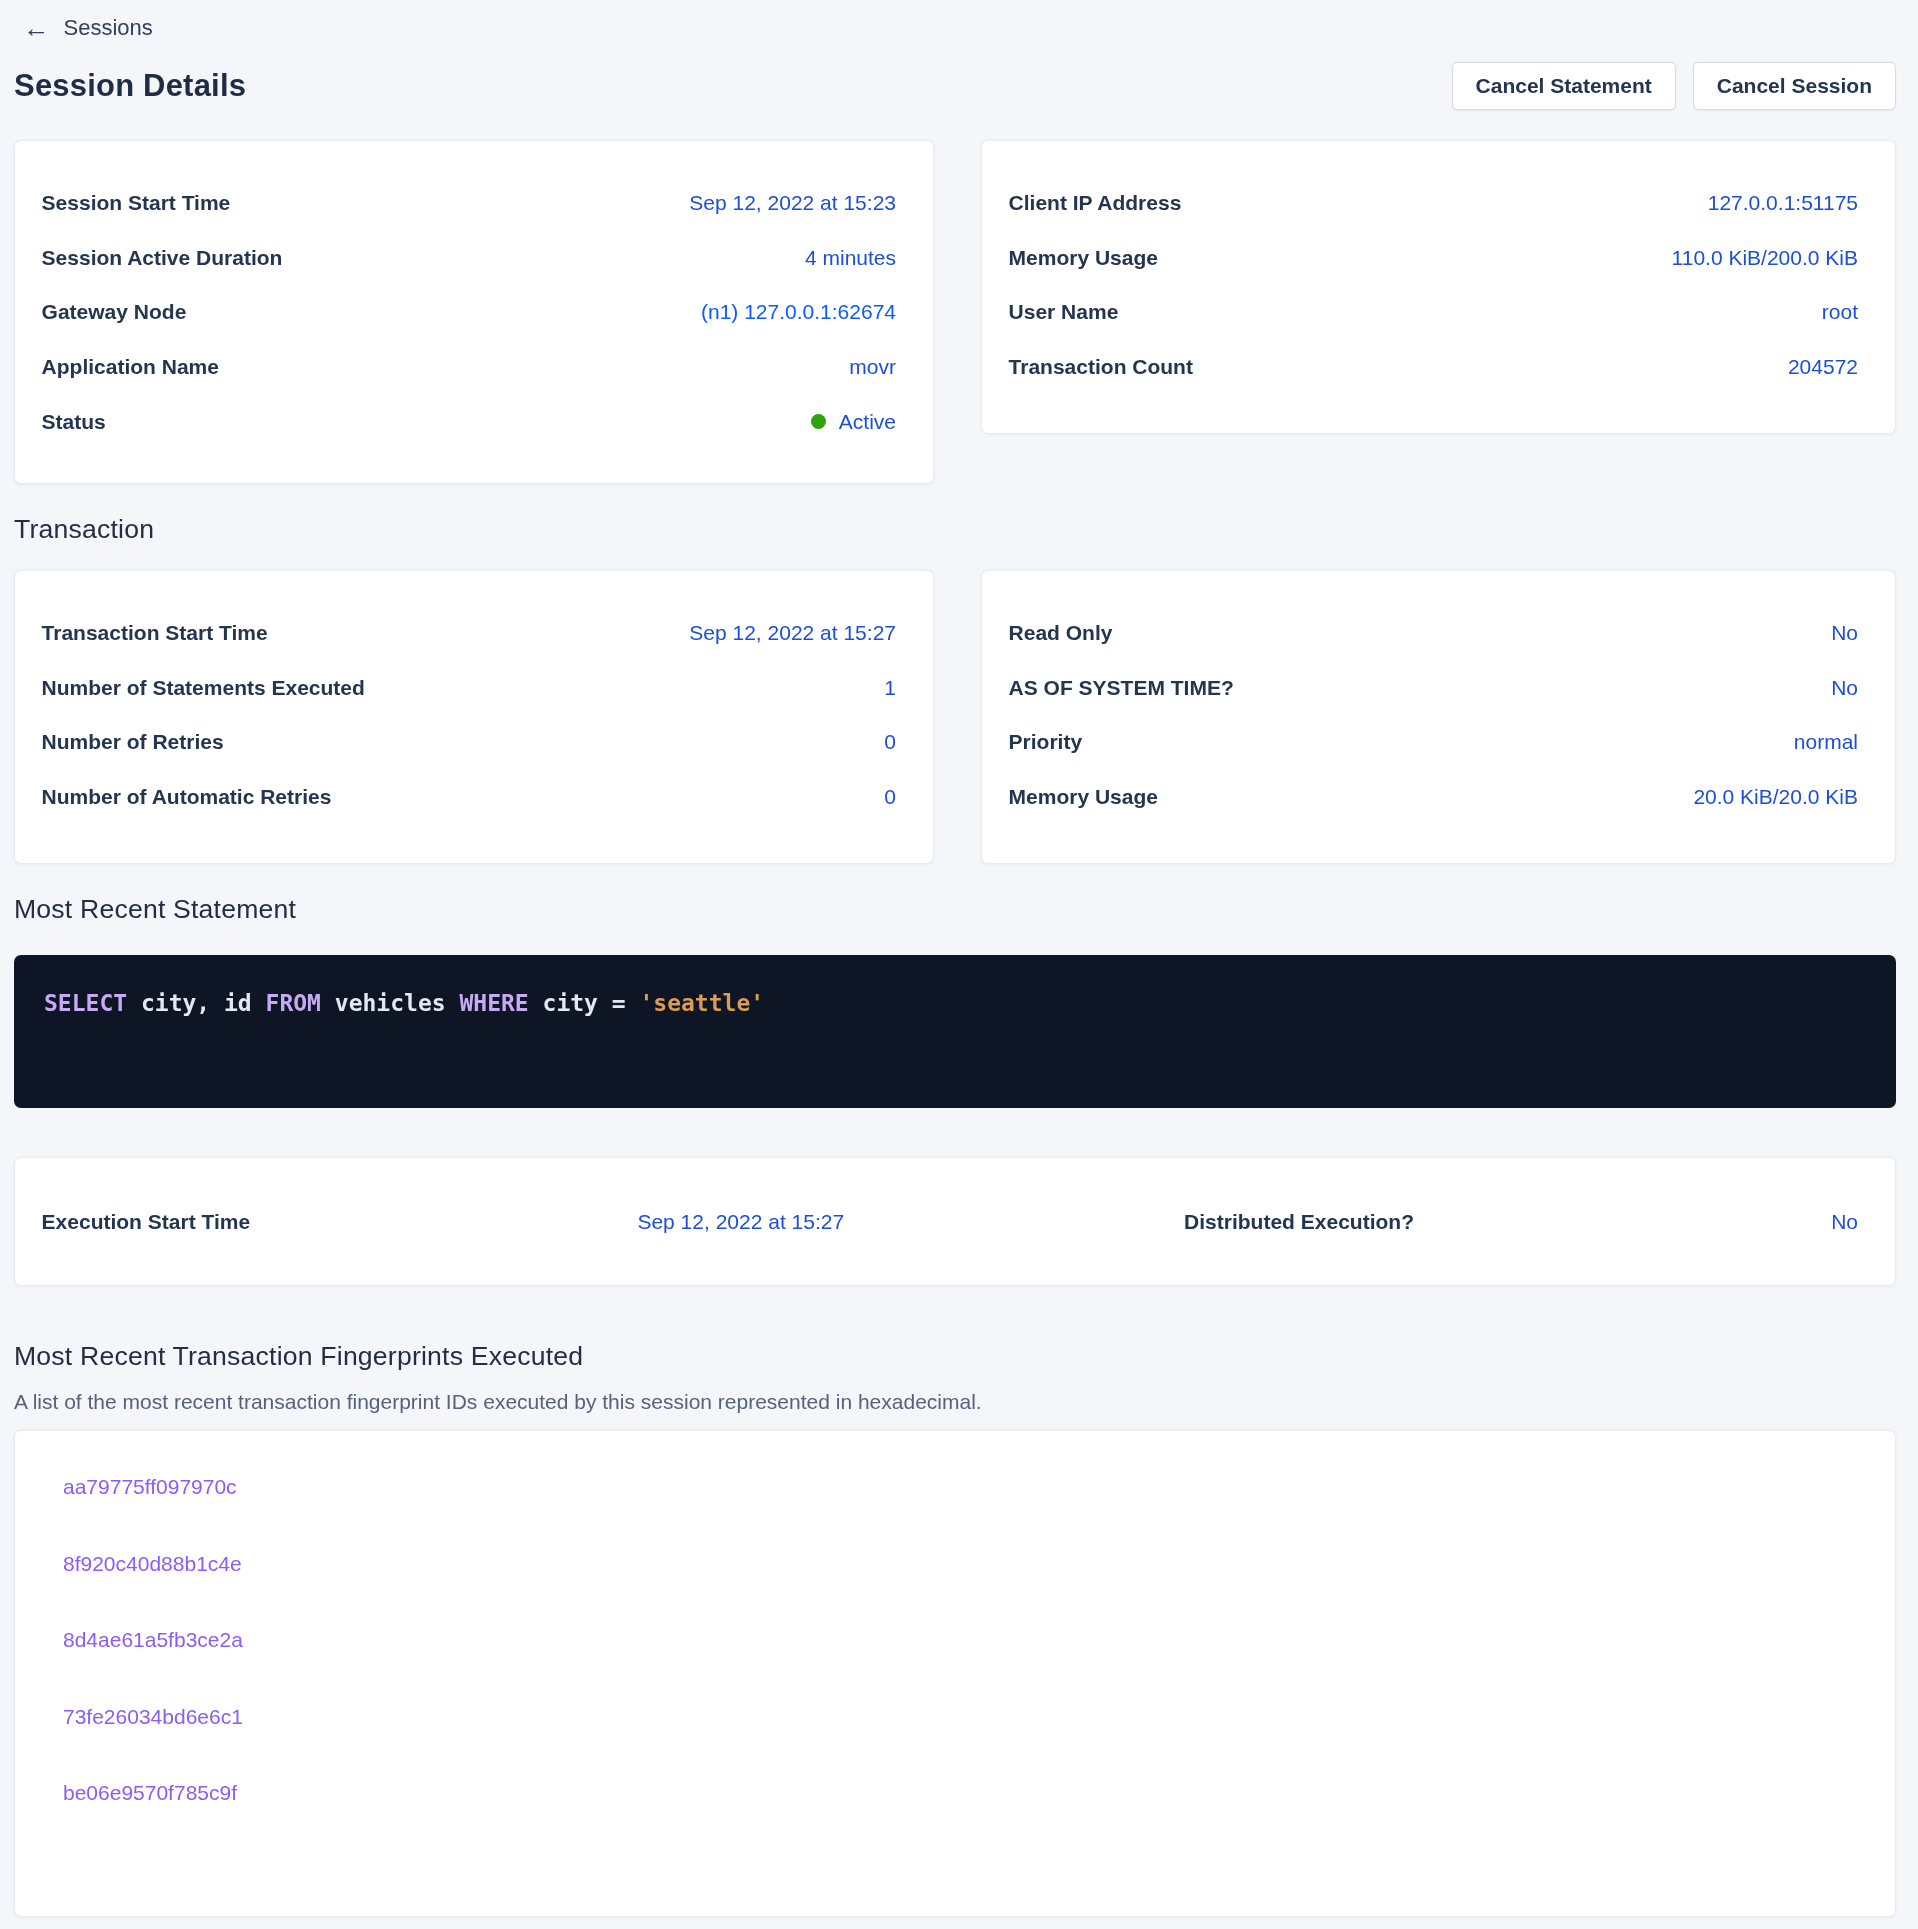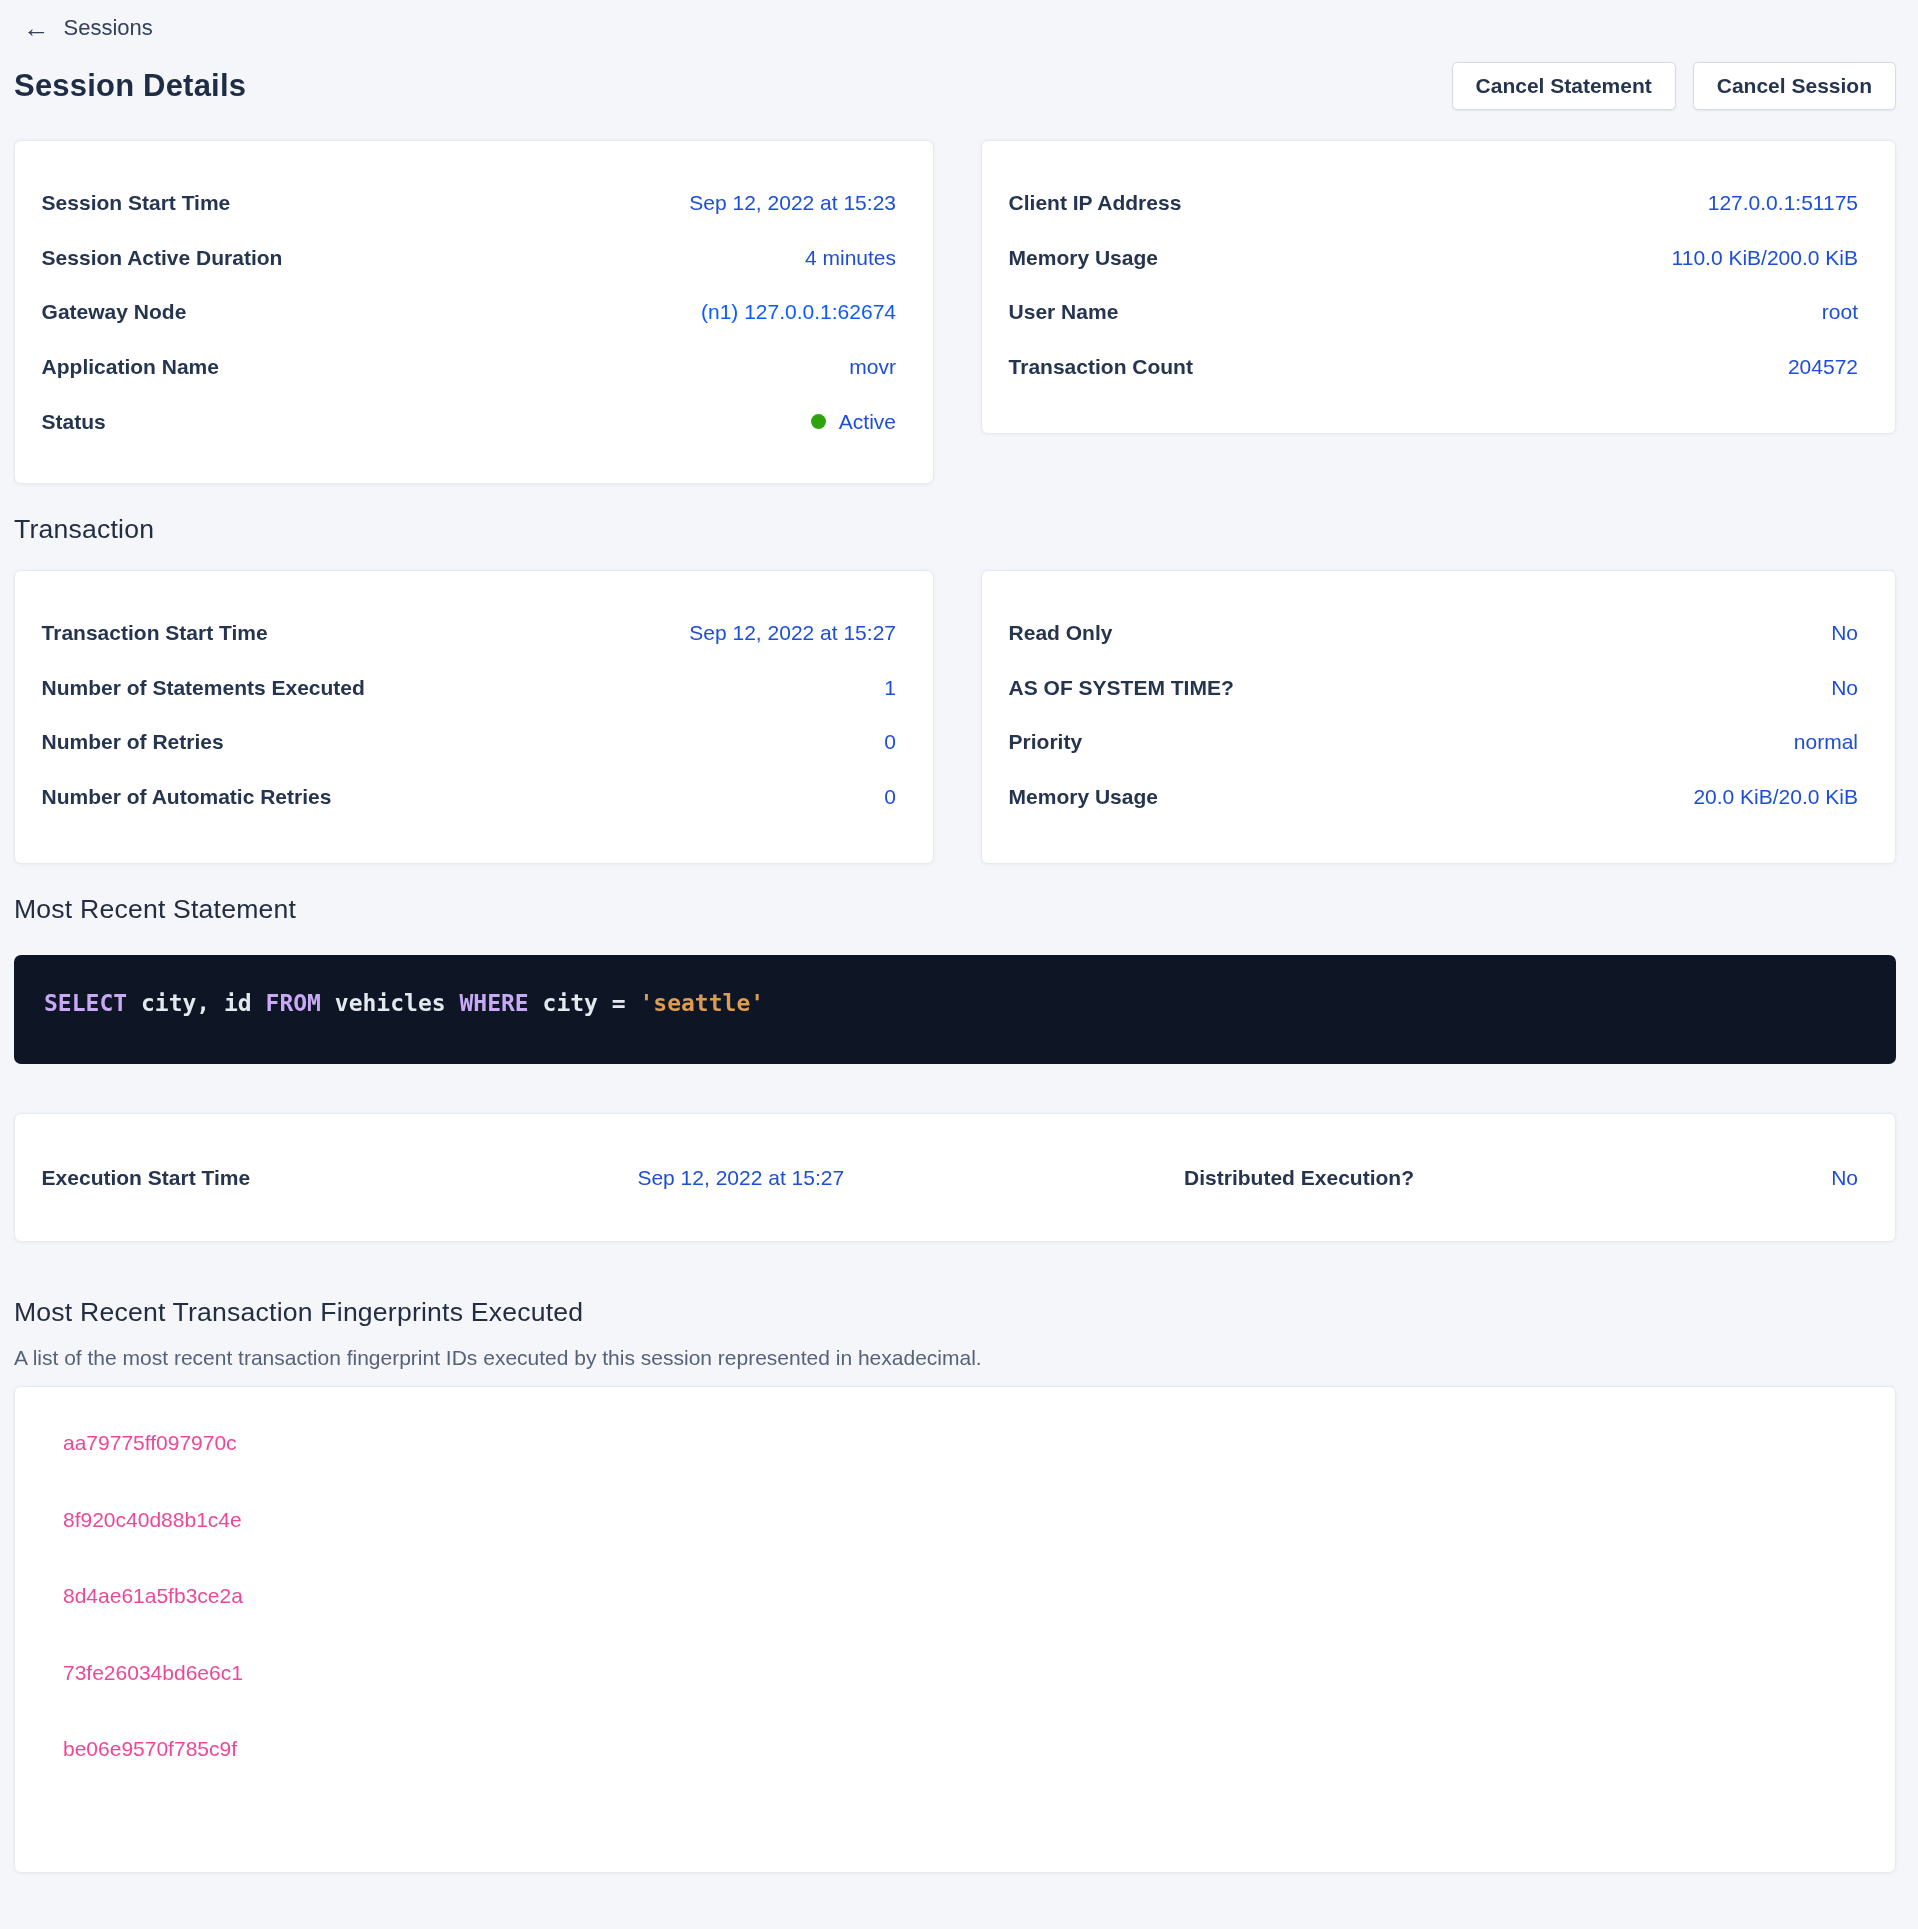--- a/index.html
+++ b/index.html
@@ -45,42 +45,42 @@
   .dot { width:15px; height:15px; border-radius:50%; background:#2fa30b; display:inline-block; }
   .card.h388 { min-height:344px; }
   .card.h332 { min-height:294px; padding-bottom:35px; }
 
   
   h2.section { font-size:26.6px; font-weight:400; color:#242e42; margin-top:30px; letter-spacing:0.2px; }
   .grid.trans { margin-top:25px; }
 
   
   .code {
-    margin-top:30px; height:109px; width:100%;
+    margin-top:30px; height:153px; width:100%;
     background:#0e1626; border-radius:7px;
     padding:35px 30px; white-space:pre; overflow:hidden;
     font-family:"DejaVu Sans Mono", monospace; font-size:23px; font-weight:700;
     color:#e4e9f0;
   }
   .code .kw { color:#c8a9f5; }
   .code .plain { color:#e4e9f0; }
   .code .str { color:#dd9c52; }
 
   
   .card.exec { margin-top:49px; height:129px; display:flex; align-items:center; padding-top:0; padding-bottom:0;gap:44px; }
   .exec .k { flex:none; }
   .exec .v1 { width:550px; text-align:right; }
   .exec .k2 { margin-left:296px; }
   .exec .v2 { flex:1; text-align:right; }
 
   
   h2.section.fps-head { margin-top:55px; }
   .desc { margin-top:17.7px; font-size:21px; color:#56617a; font-weight:400; }
   .card.fps { margin-top:16px; height:487px; padding:43px 37px 35px 48px; }
-  .fp { font-size:21px; color:#ec4899; line-height:26.6px; margin-bottom:50px; }
+  .fp { font-size:21px; color:#8b5cf6; line-height:26.6px; margin-bottom:50px; }
   .fp:last-child { margin-bottom:0; }
 </style>
 </head>
 <body>
 
 <div class="page">
 
   <div class="backrow">
     <span class="back-arrow">←</span>
     <span class="back-label">Sessions</span>

